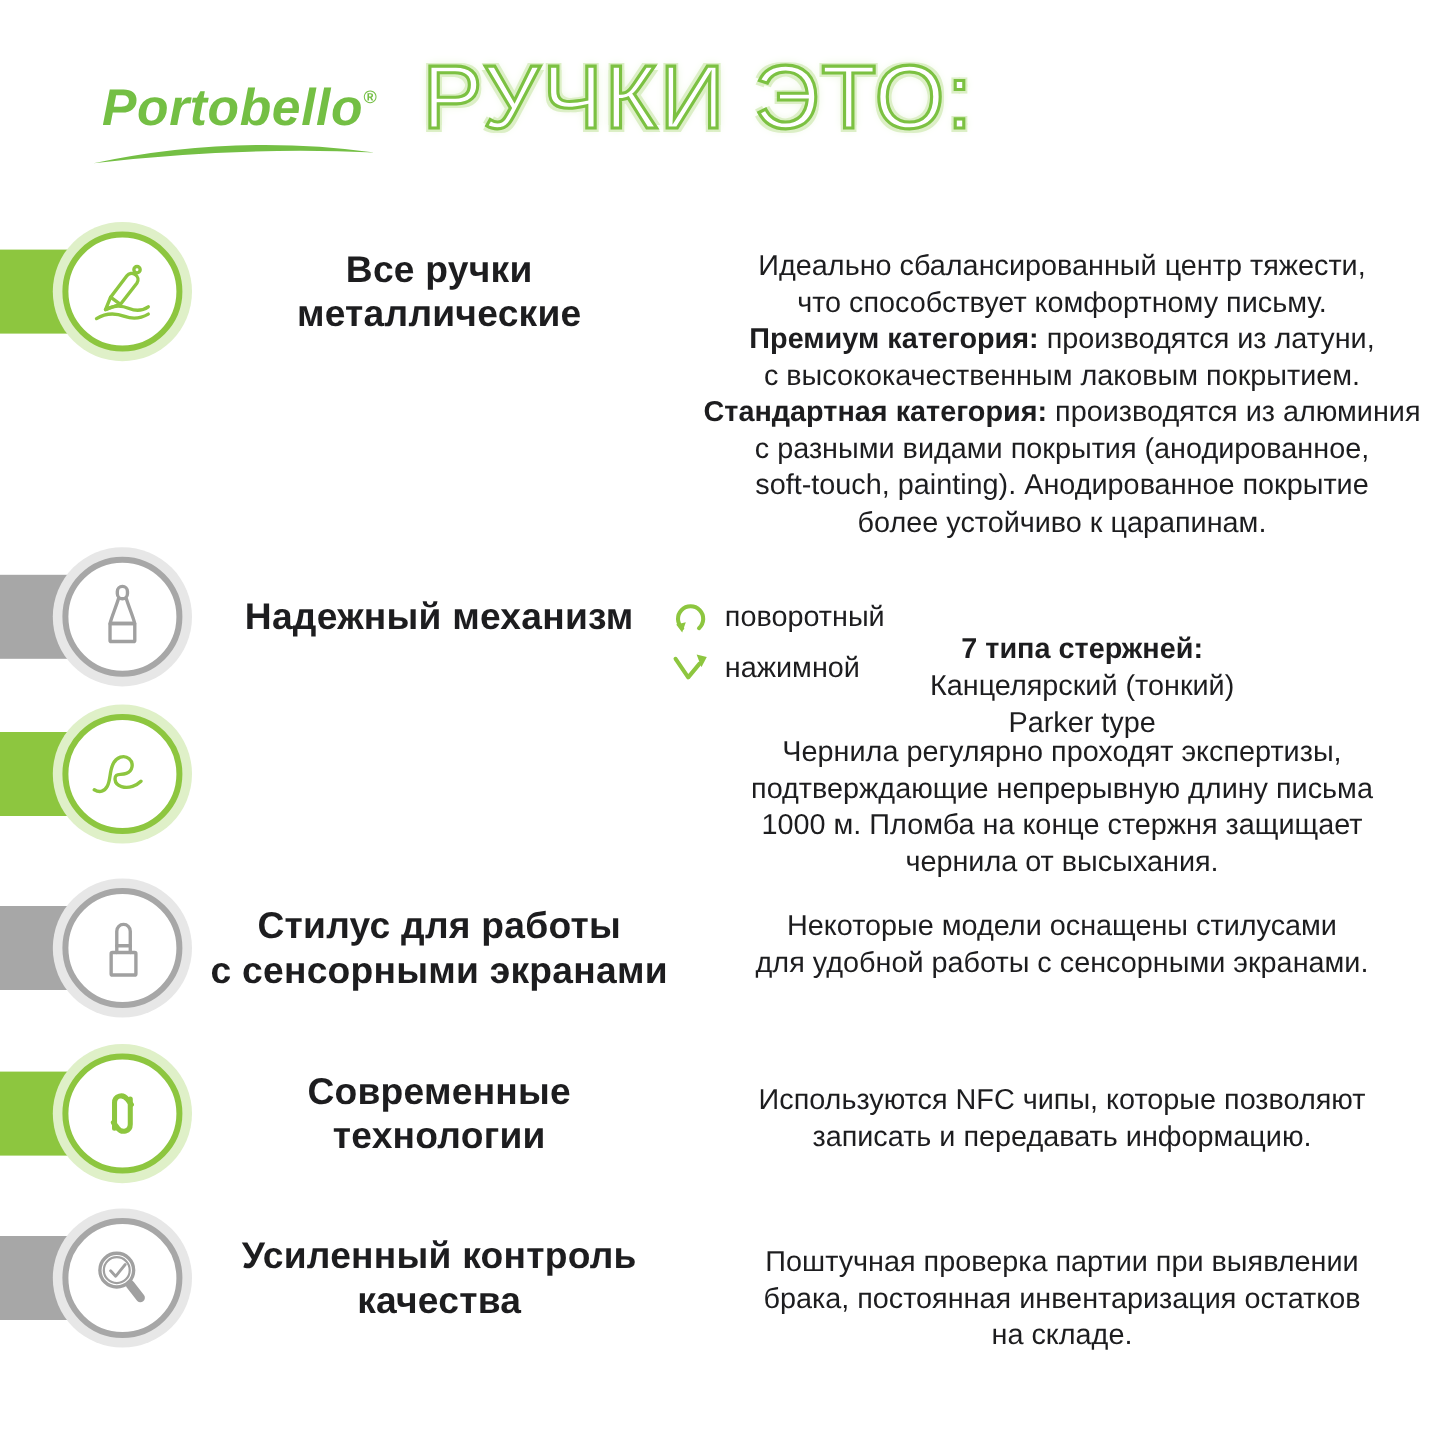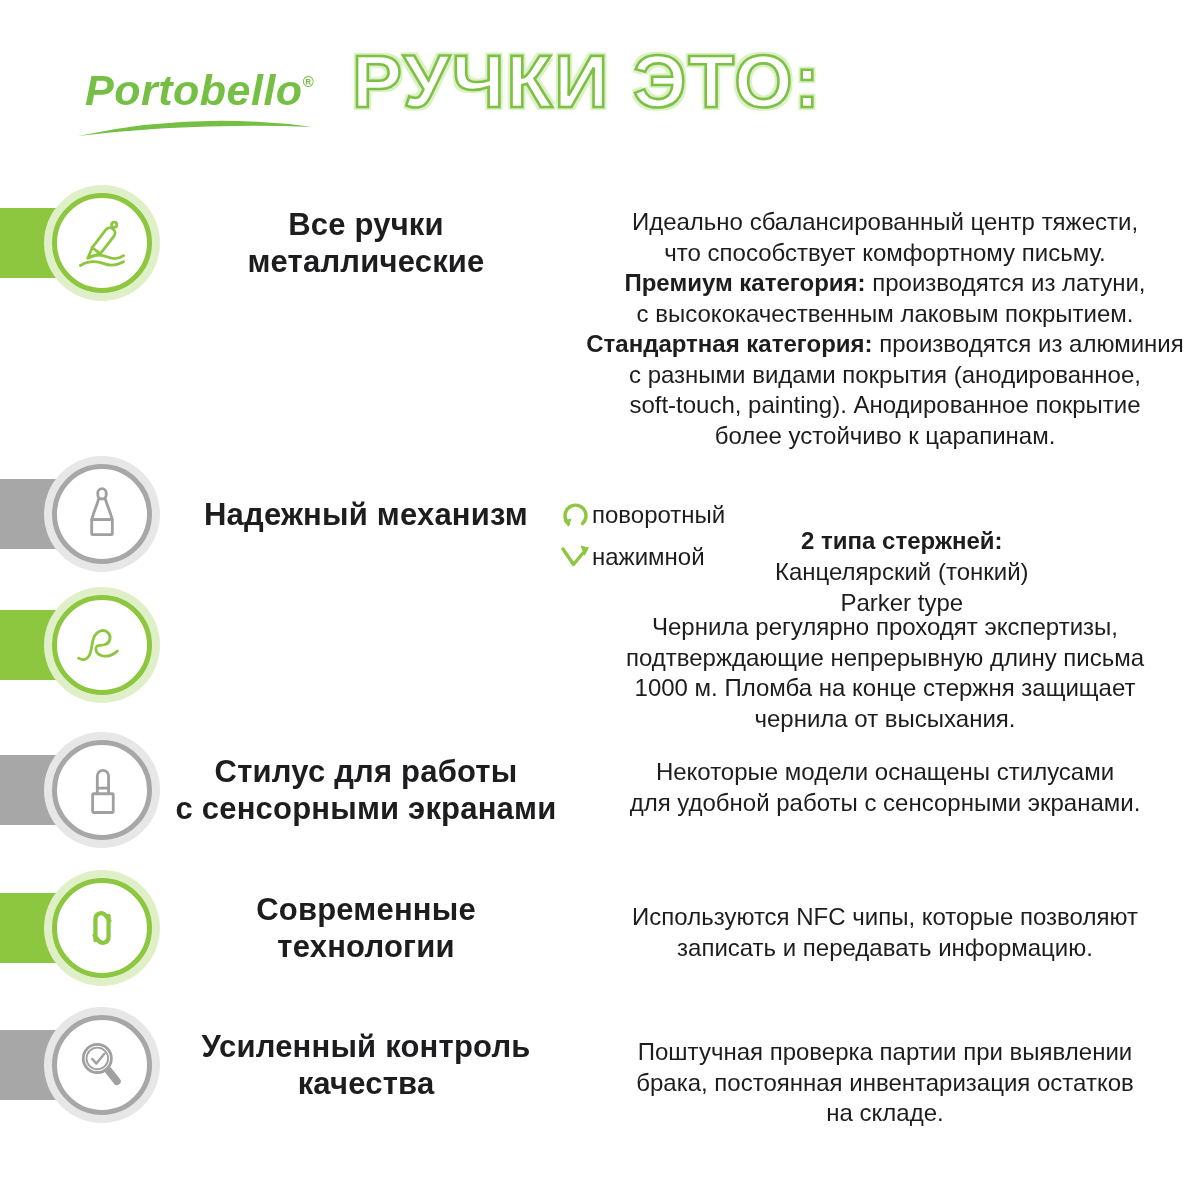--- a/index.html
+++ b/index.html
@@ -7,21 +7,21 @@
     position:relative;width:1200px;height:1200px;background:#ffffff;overflow:hidden;
     font-family:"Liberation Sans", sans-serif;color:#1d1d1f;
   }
   
   .logo{position:absolute;left:85px;top:66px;}
   .logo-text{font-size:43px;font-weight:700;font-style:italic;color:#74BF44;letter-spacing:.5px;}
   .logo-reg{font-size:15px;font-weight:700;font-style:italic;color:#74BF44;vertical-align:18px;}
   .logo-swoosh{position:absolute;left:-10px;top:52px;}
   .title{
     position:absolute;left:352px;top:38px;margin:0;
-    font-size:75px;font-weight:700;letter-spacing:2px;
+    font-size:75px;font-weight:400;letter-spacing:2px;
     color:#ffffff;-webkit-text-stroke:2.6px #7CC142;
     text-shadow:3px 3px 0 #DCEFC6,-3px 3px 0 #DCEFC6,3px -3px 0 #DCEFC6,-3px -3px 0 #DCEFC6,0 0 9px #DCEFC6;
   }
   
   .row{position:absolute;left:0;width:1200px;height:120px;text-align:center;}
   .bar{position:absolute;left:0;top:50%;transform:translateY(-50%);width:106px;height:70px;}
   .halo{position:absolute;left:44px;top:50%;transform:translateY(-50%);width:116px;height:116px;border-radius:50%;}
   .circle{
     position:absolute;left:52px;top:50%;transform:translateY(-50%);
     width:100px;height:100px;border-radius:50%;background:#fff;box-sizing:border-box;
@@ -38,21 +38,21 @@
     width:400px;margin:0;font-size:31px;line-height:37px;font-weight:700;
     white-space:pre-line;letter-spacing:.2px;
   }
   .body{
     position:absolute;left:560px;width:650px;margin:0;
     font-size:24px;line-height:30.5px;white-space:pre-line;
   }
   .body b{font-weight:700;margin-top:40px;}
   
   .options{position:absolute;left:558px;top:44px;display:flex;flex-direction:column;gap:8px;}
-  .option{display:flex;align-items:center;font-size:24px;}
+  .option{display:flex;align-items:center;gap:12px;font-size:24px;}
   .refills{position:absolute;left:775px;top:40px;font-size:24px;line-height:31px;white-space:pre-line;}
   .refills b{display:block;font-weight:700;}
   svg{display:block;}
 </style>
 </head>
 <body>
 
 <div class="canvas">
 
   <div class="logo">
@@ -108,21 +108,21 @@
       </div>
       <div class="option">
         <svg width="34" height="34" viewBox="0 0 34 34" fill="none" stroke="#8DC63F" stroke-width="3.4" stroke-linecap="round" stroke-linejoin="round">
           <path d="M5 9 L15.5 24.5 L25 13"></path>
           <path d="M22.5 5.5 L31 7.5 L26.5 16 Z" fill="#8DC63F" stroke="none"></path>
         </svg>
         <span>нажимной</span>
       </div>
     </div>
     <div class="refills">
-      <b>2 типа стержней:</b><span>Канцелярский (тонкий)
+      <b>7 типа стержней:</b><span>Канцелярский (тонкий)
 Parker type</span>
     </div>
   </section>
 
   <section class="row green" style="top:585px">
     <div class="bar"></div>
     <div class="halo"></div>
     <div class="circle">
       <svg width="60" height="60" viewBox="0 0 64 64" fill="none" stroke="#8DC63F" stroke-width="3" stroke-linecap="round" stroke-linejoin="round">
         <path d="M7 46 c5 3 9 1.5 11.5 -3 c3 -5.5 2 -13 5 -19.5 c3 -6.5 10 -9 14.5 -5 c4.5 4 3 11 -2.5 13 c-5.5 2 -10.5 -1 -10 5.5 c0.5 6.5 9.5 8 15.5 6 c3 -1 5.5 -2.5 7.5 -4.5"></path>

